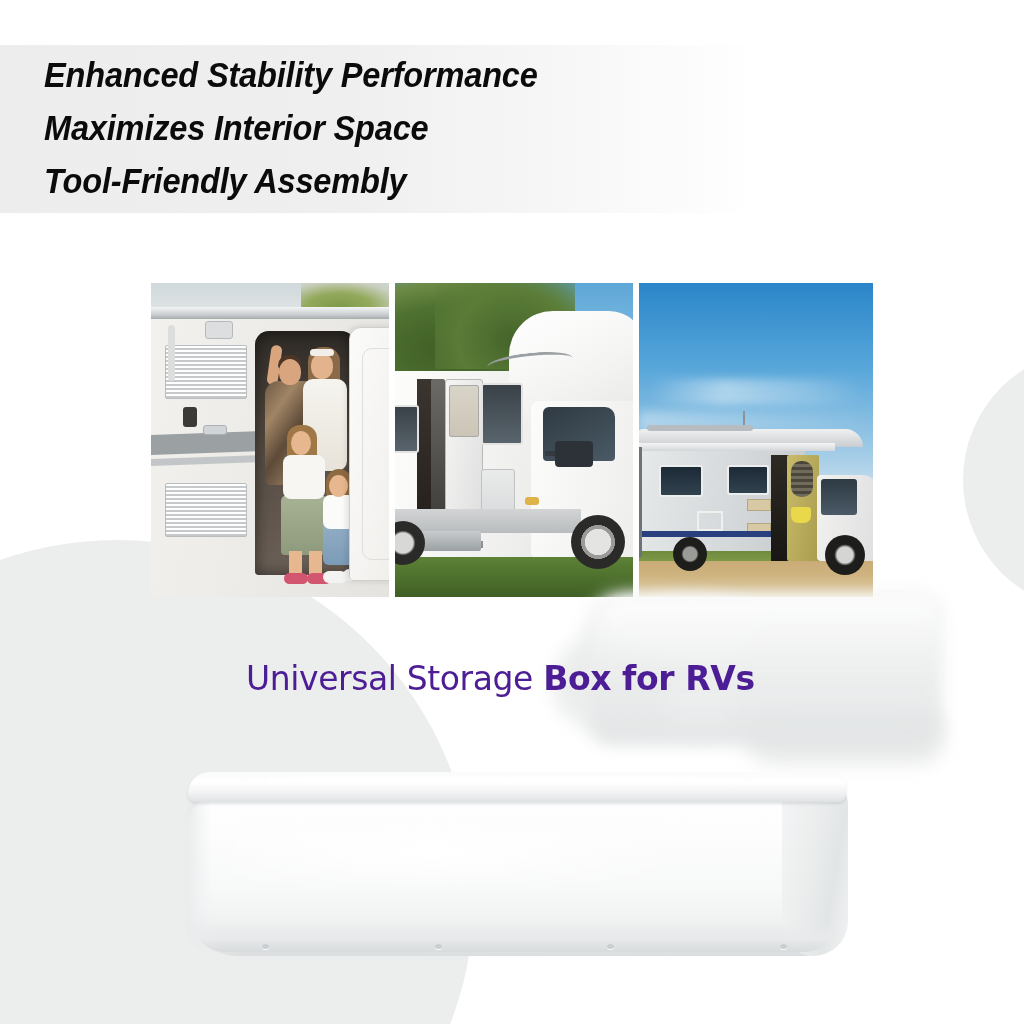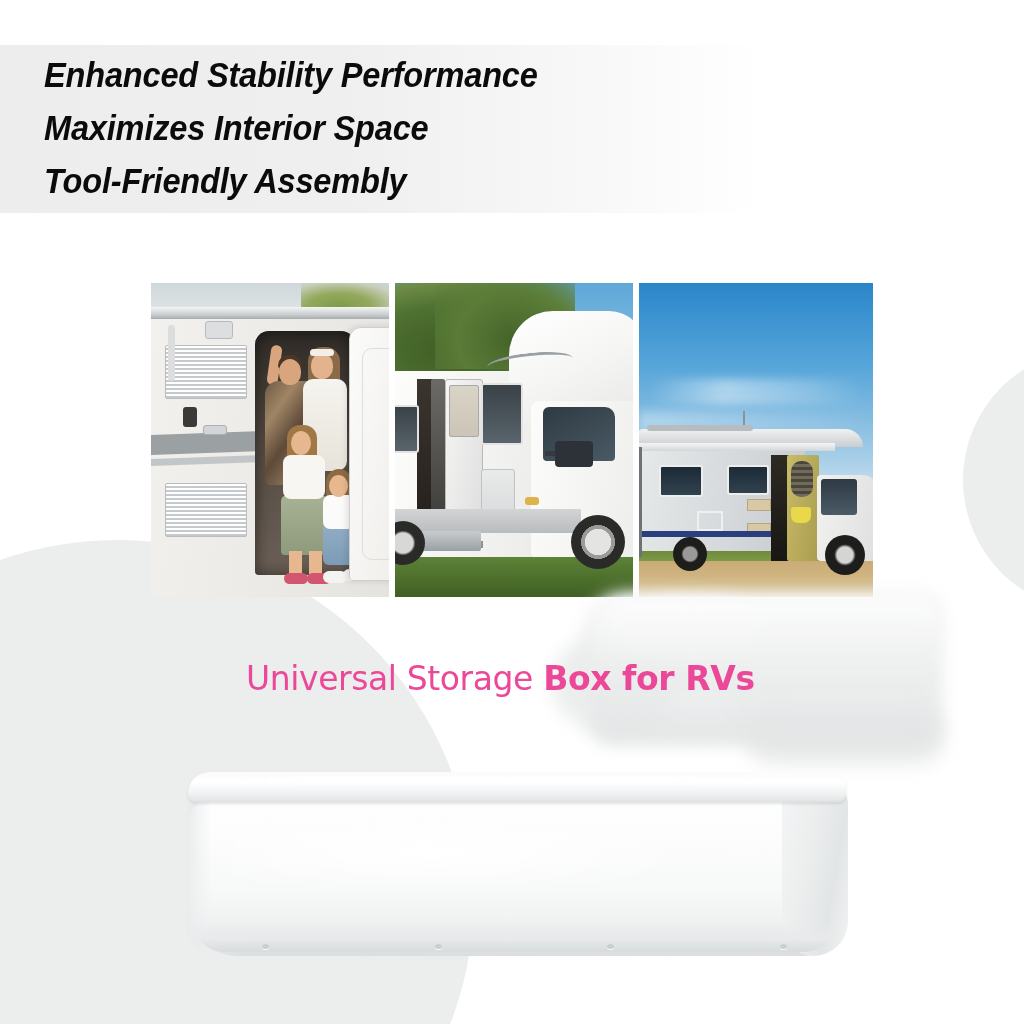--- a/index.html
+++ b/index.html
@@ -296,21 +296,21 @@
   }
   .product .hole{
     position:absolute;top:176px;width:7px;height:5px;border-radius:50%;
     background:#c9ced1;box-shadow:0 1px 0 rgba(255,255,255,.9);
   }
 
   
   .product-title{
     position:absolute;left:246px;top:659px;width:600px;
     font-family:"DejaVu Sans","Liberation Sans",sans-serif;
-    font-size:33px;letter-spacing:-0.4px;color:#ec4899;white-space:nowrap;
+    font-size:33px;letter-spacing:-0.4px;color:#4c1d95;white-space:nowrap;
   }
   .product-title .light{font-weight:400;}
   .product-title .bold{font-weight:700;}
 </style>
 </head>
 <body>
 
 <div id="stage">
 
   <div class="bg-circle-right"></div>

